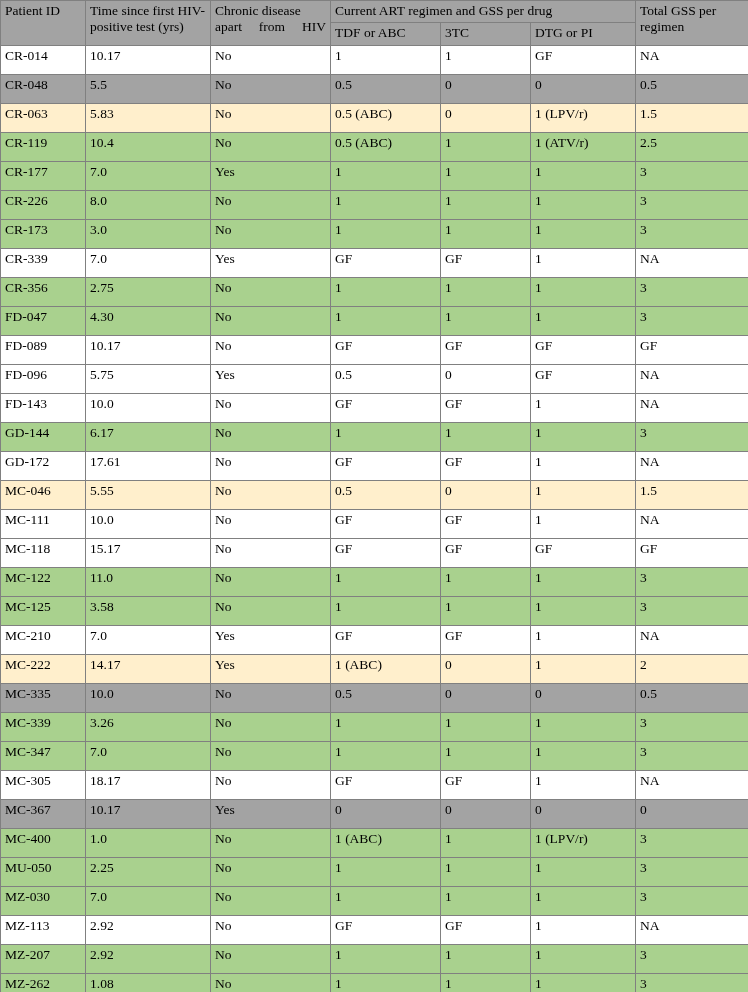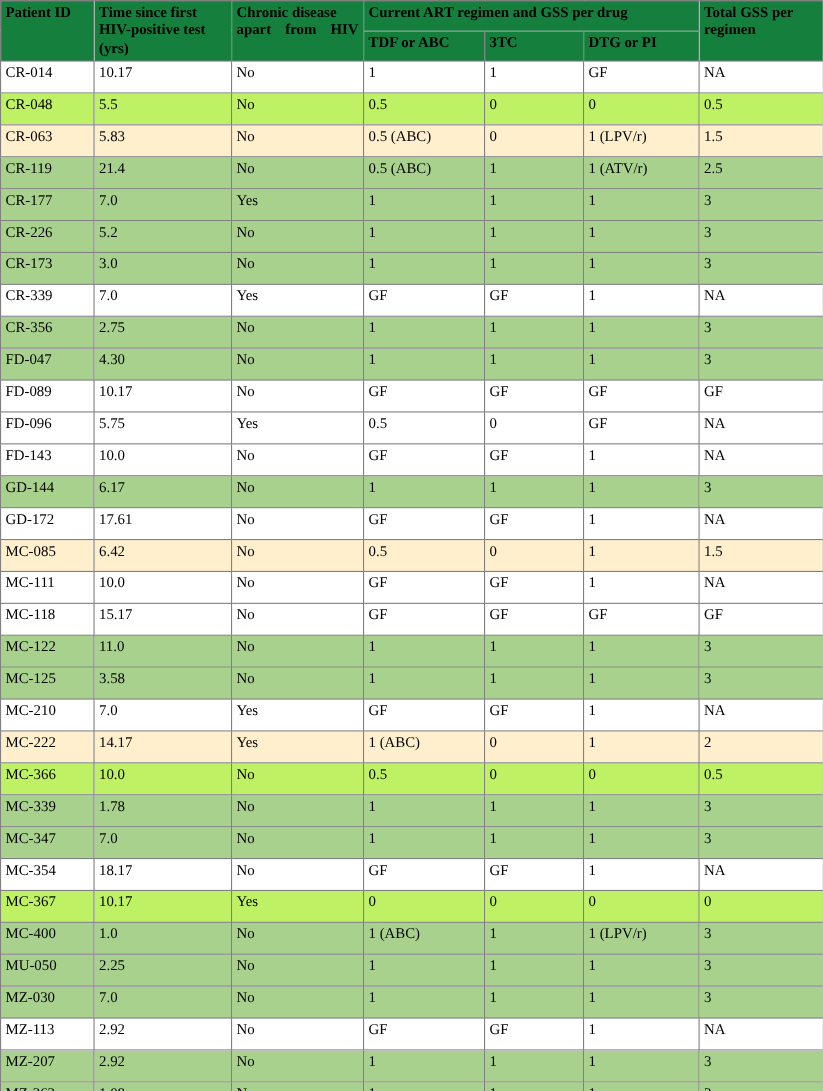--- a/index.html
+++ b/index.html
@@ -27,22 +27,22 @@
     padding: 2px 4px 3px 4px;
     vertical-align: top;
     font-size: 13.5px;
     line-height: 1.16;
     overflow: hidden;
     white-space: nowrap;
   }
 
   
   table.grid thead th {
-    background: #15803d;
-    font-weight: bold;
+    background: #a3a3a3;
+    font-weight: normal;
     text-align: left;
     white-space: normal;
     line-height: 1.22;
     vertical-align: top;
   }
   th.hdr-justify {
     text-align: justify;
     text-align-last: justify;
   }
   th.hdr-span {
@@ -53,21 +53,21 @@
   col.c-id     { width: 85px; }
   col.c-time   { width: 125px; }
   col.c-chron  { width: 120px; }
   col.c-tdf    { width: 110px; }
   col.c-3tc    { width: 90px; }
   col.c-dtg    { width: 105px; }
   col.c-total  { width: 113px; }
 
   
   tr.st-white  td { background: #FFFFFF; }
-  tr.st-red    td { background: #bef264; }
+  tr.st-red    td { background: #a3a3a3; }
   tr.st-cream  td { background: #FFEFCC; }
   tr.st-green  td { background: #A9D18E; }
 
   tbody td { height: 23px; }
 </style>
 </head>
 <body>
 
 <table class="grid">
   <colgroup>
@@ -118,39 +118,39 @@
         <td>CR-063</td>
         <td>5.83</td>
         <td>No</td>
         <td>0.5 (ABC)</td>
         <td>0</td>
         <td>1 (LPV/r)</td>
         <td>1.5</td>
       </tr>
       <tr class="st-green">
         <td>CR-119</td>
-        <td>21.4</td>
+        <td>10.4</td>
         <td>No</td>
         <td>0.5 (ABC)</td>
         <td>1</td>
         <td>1 (ATV/r)</td>
         <td>2.5</td>
       </tr>
       <tr class="st-green">
         <td>CR-177</td>
         <td>7.0</td>
         <td>Yes</td>
         <td>1</td>
         <td>1</td>
         <td>1</td>
         <td>3</td>
       </tr>
       <tr class="st-green">
         <td>CR-226</td>
-        <td>5.2</td>
+        <td>8.0</td>
         <td>No</td>
         <td>1</td>
         <td>1</td>
         <td>1</td>
         <td>3</td>
       </tr>
       <tr class="st-green">
         <td>CR-173</td>
         <td>3.0</td>
         <td>No</td>
@@ -225,22 +225,22 @@
       <tr class="st-white">
         <td>GD-172</td>
         <td>17.61</td>
         <td>No</td>
         <td>GF</td>
         <td>GF</td>
         <td>1</td>
         <td>NA</td>
       </tr>
       <tr class="st-cream">
-        <td>MC-085</td>
-        <td>6.42</td>
+        <td>MC-046</td>
+        <td>5.55</td>
         <td>No</td>
         <td>0.5</td>
         <td>0</td>
         <td>1</td>
         <td>1.5</td>
       </tr>
       <tr class="st-white">
         <td>MC-111</td>
         <td>10.0</td>
         <td>No</td>
@@ -288,48 +288,48 @@
       <tr class="st-cream">
         <td>MC-222</td>
         <td>14.17</td>
         <td>Yes</td>
         <td>1 (ABC)</td>
         <td>0</td>
         <td>1</td>
         <td>2</td>
       </tr>
       <tr class="st-red">
-        <td>MC-366</td>
+        <td>MC-335</td>
         <td>10.0</td>
         <td>No</td>
         <td>0.5</td>
         <td>0</td>
         <td>0</td>
         <td>0.5</td>
       </tr>
       <tr class="st-green">
         <td>MC-339</td>
-        <td>1.78</td>
+        <td>3.26</td>
         <td>No</td>
         <td>1</td>
         <td>1</td>
         <td>1</td>
         <td>3</td>
       </tr>
       <tr class="st-green">
         <td>MC-347</td>
         <td>7.0</td>
         <td>No</td>
         <td>1</td>
         <td>1</td>
         <td>1</td>
         <td>3</td>
       </tr>
       <tr class="st-white">
-        <td>MC-354</td>
+        <td>MC-305</td>
         <td>18.17</td>
         <td>No</td>
         <td>GF</td>
         <td>GF</td>
         <td>1</td>
         <td>NA</td>
       </tr>
       <tr class="st-red">
         <td>MC-367</td>
         <td>10.17</td>

